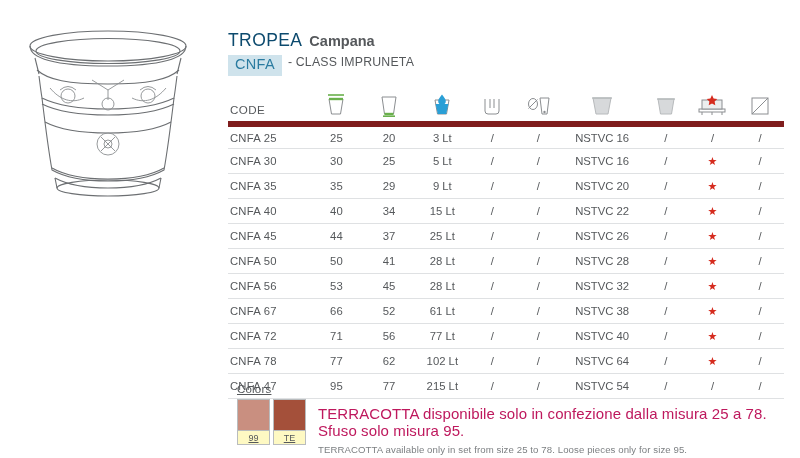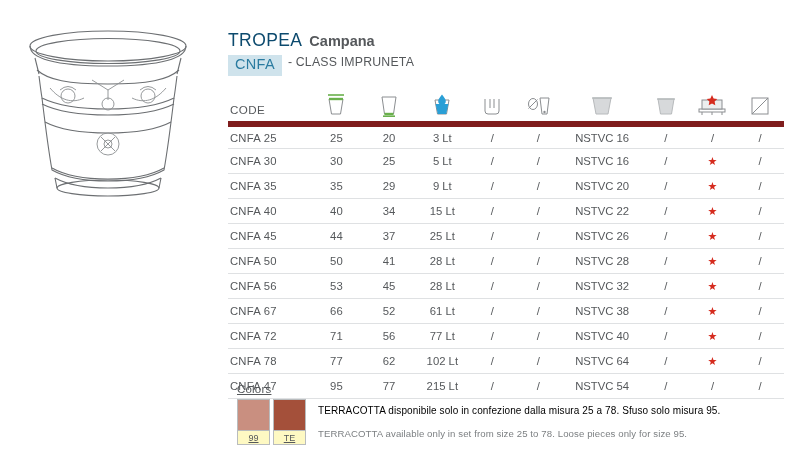--- a/index.html
+++ b/index.html
@@ -158,24 +158,24 @@
     border-top: 1px solid #b9bcbe;
   }
 
   #notes {
     position: absolute;
     left: 318px;
     top: 405px;
     width: 470px;
   }
   .note-it {
-    font-size: 10px;
-    color: #000000;
+    font-size: 15px;
+    color: #be185d;
     letter-spacing: 0.1px;
-    margin-bottom: 12px;
+    margin-bottom: 5px;
   }
   .note-en {
     font-size: 9.6px;
     color: #7d8083;
     letter-spacing: 0.1px;
   }
 </style>
 </head>
 <body>
 

